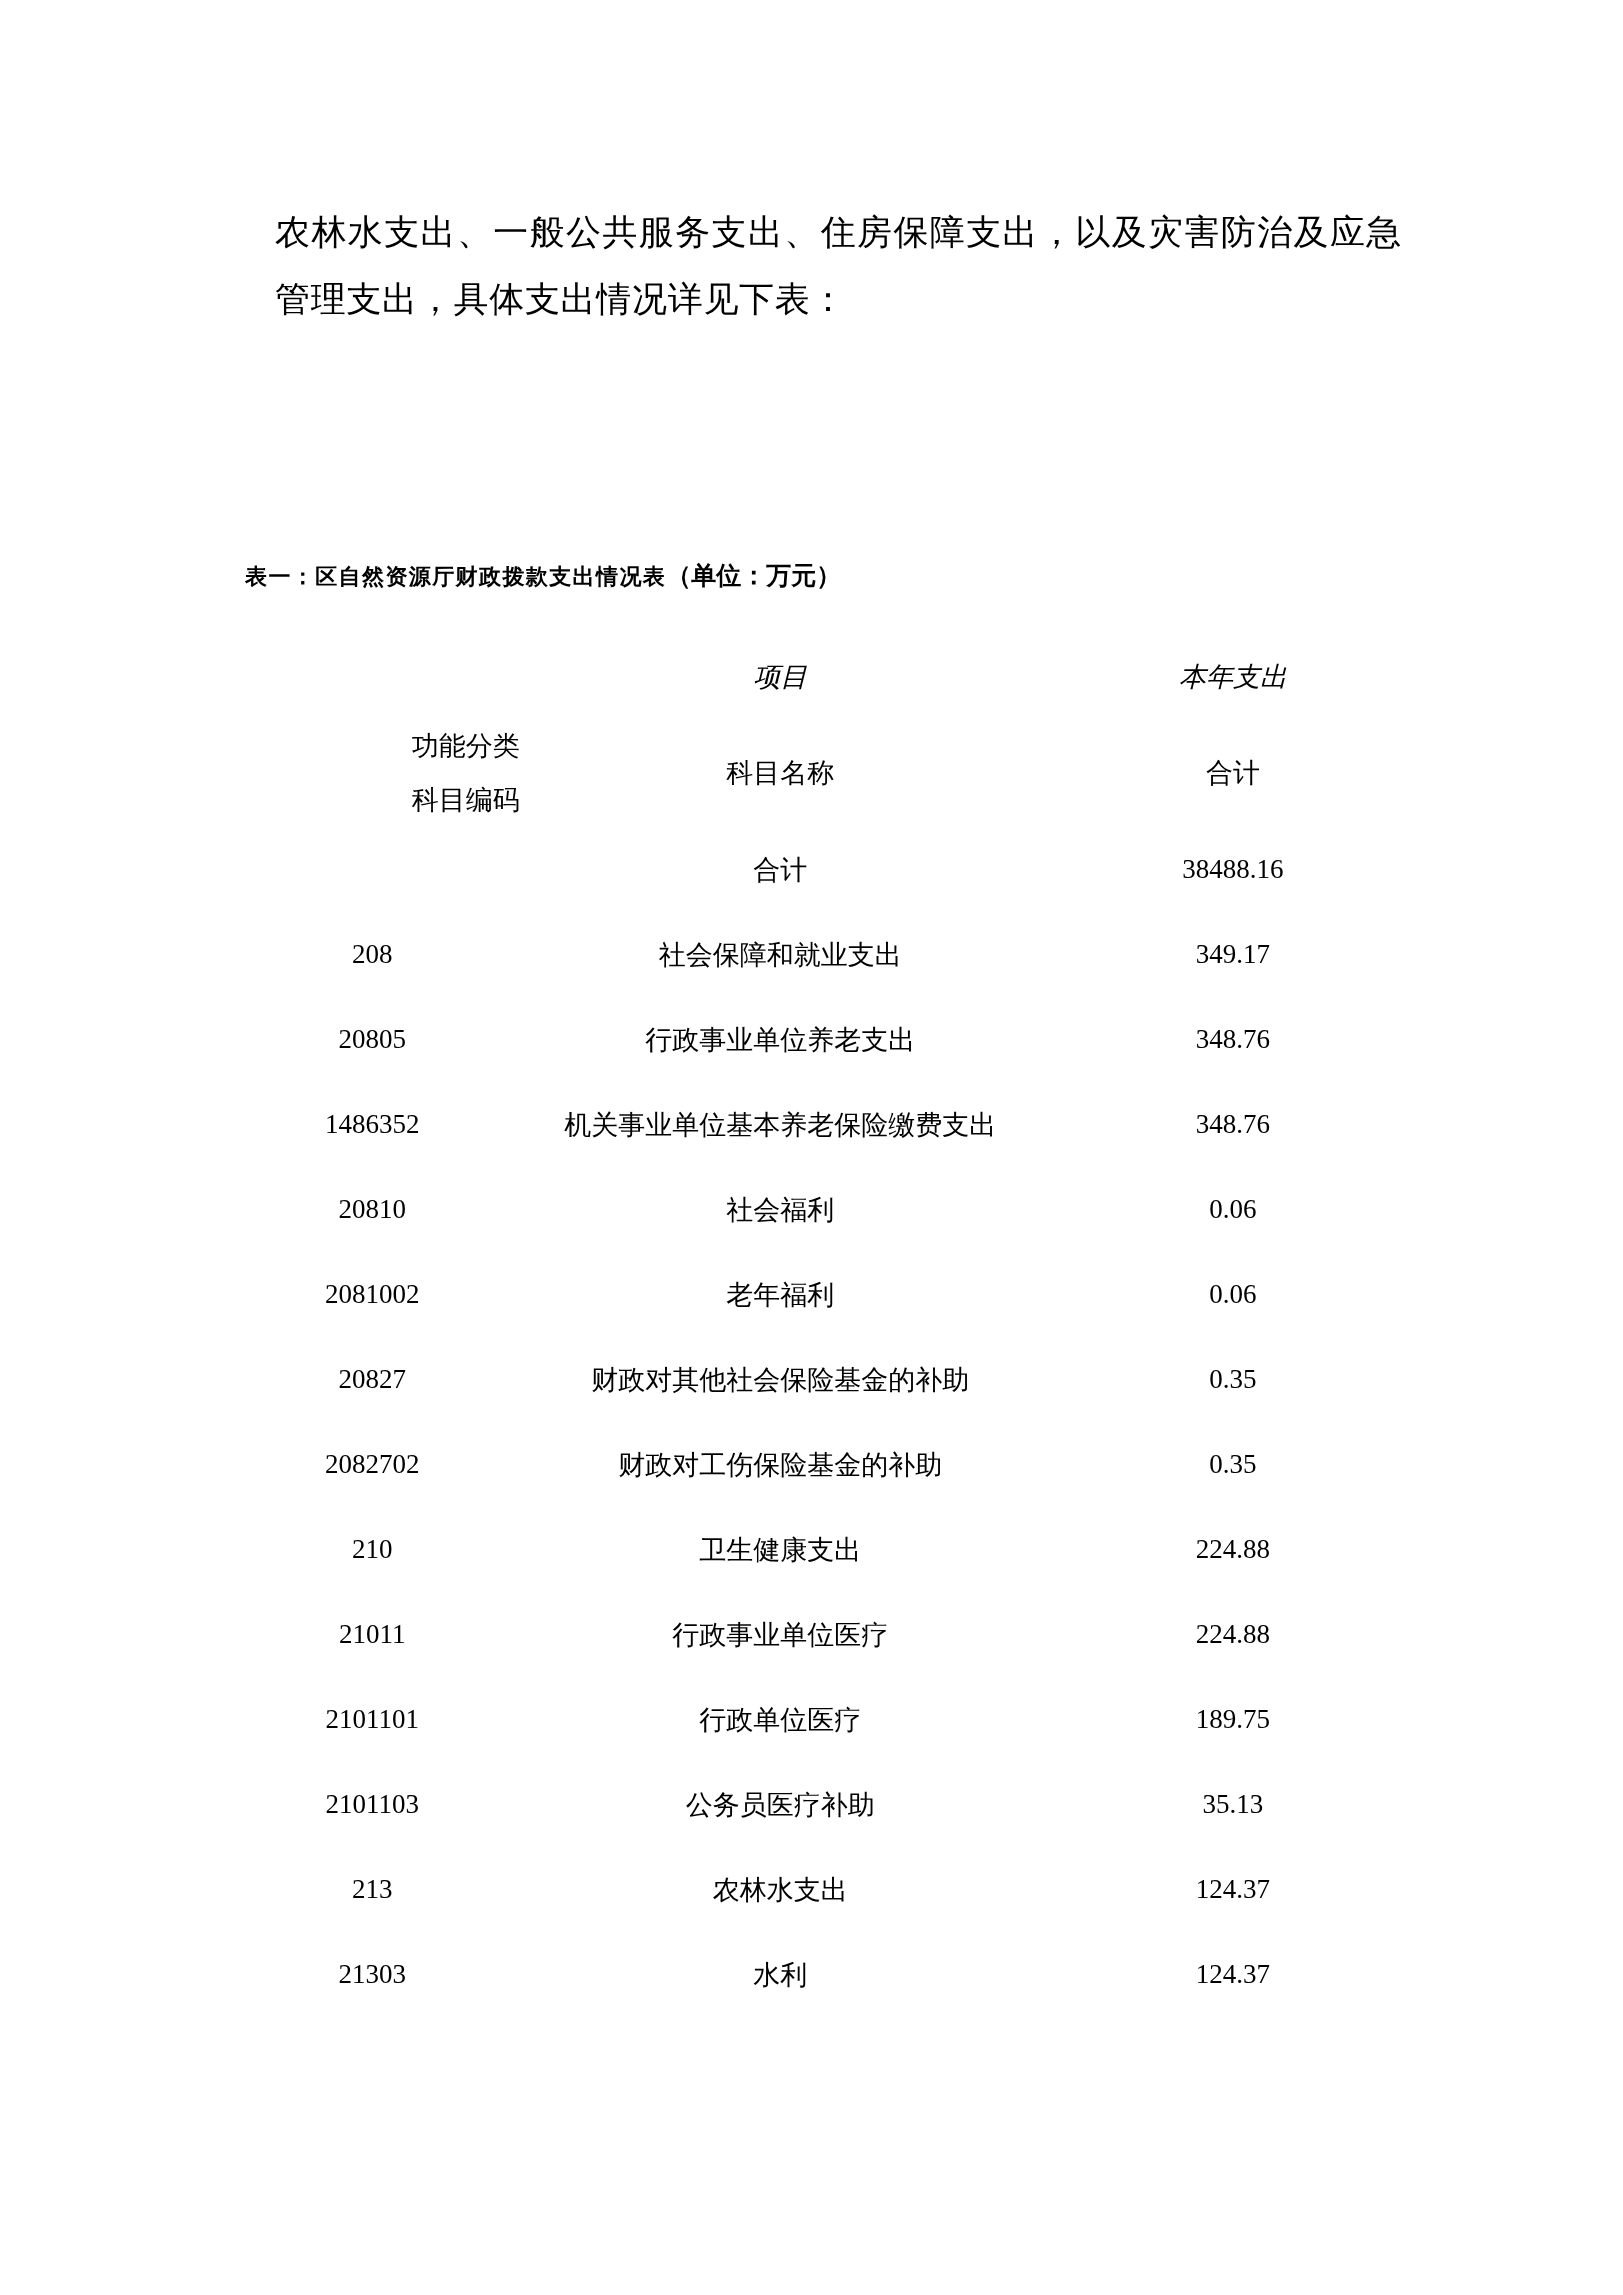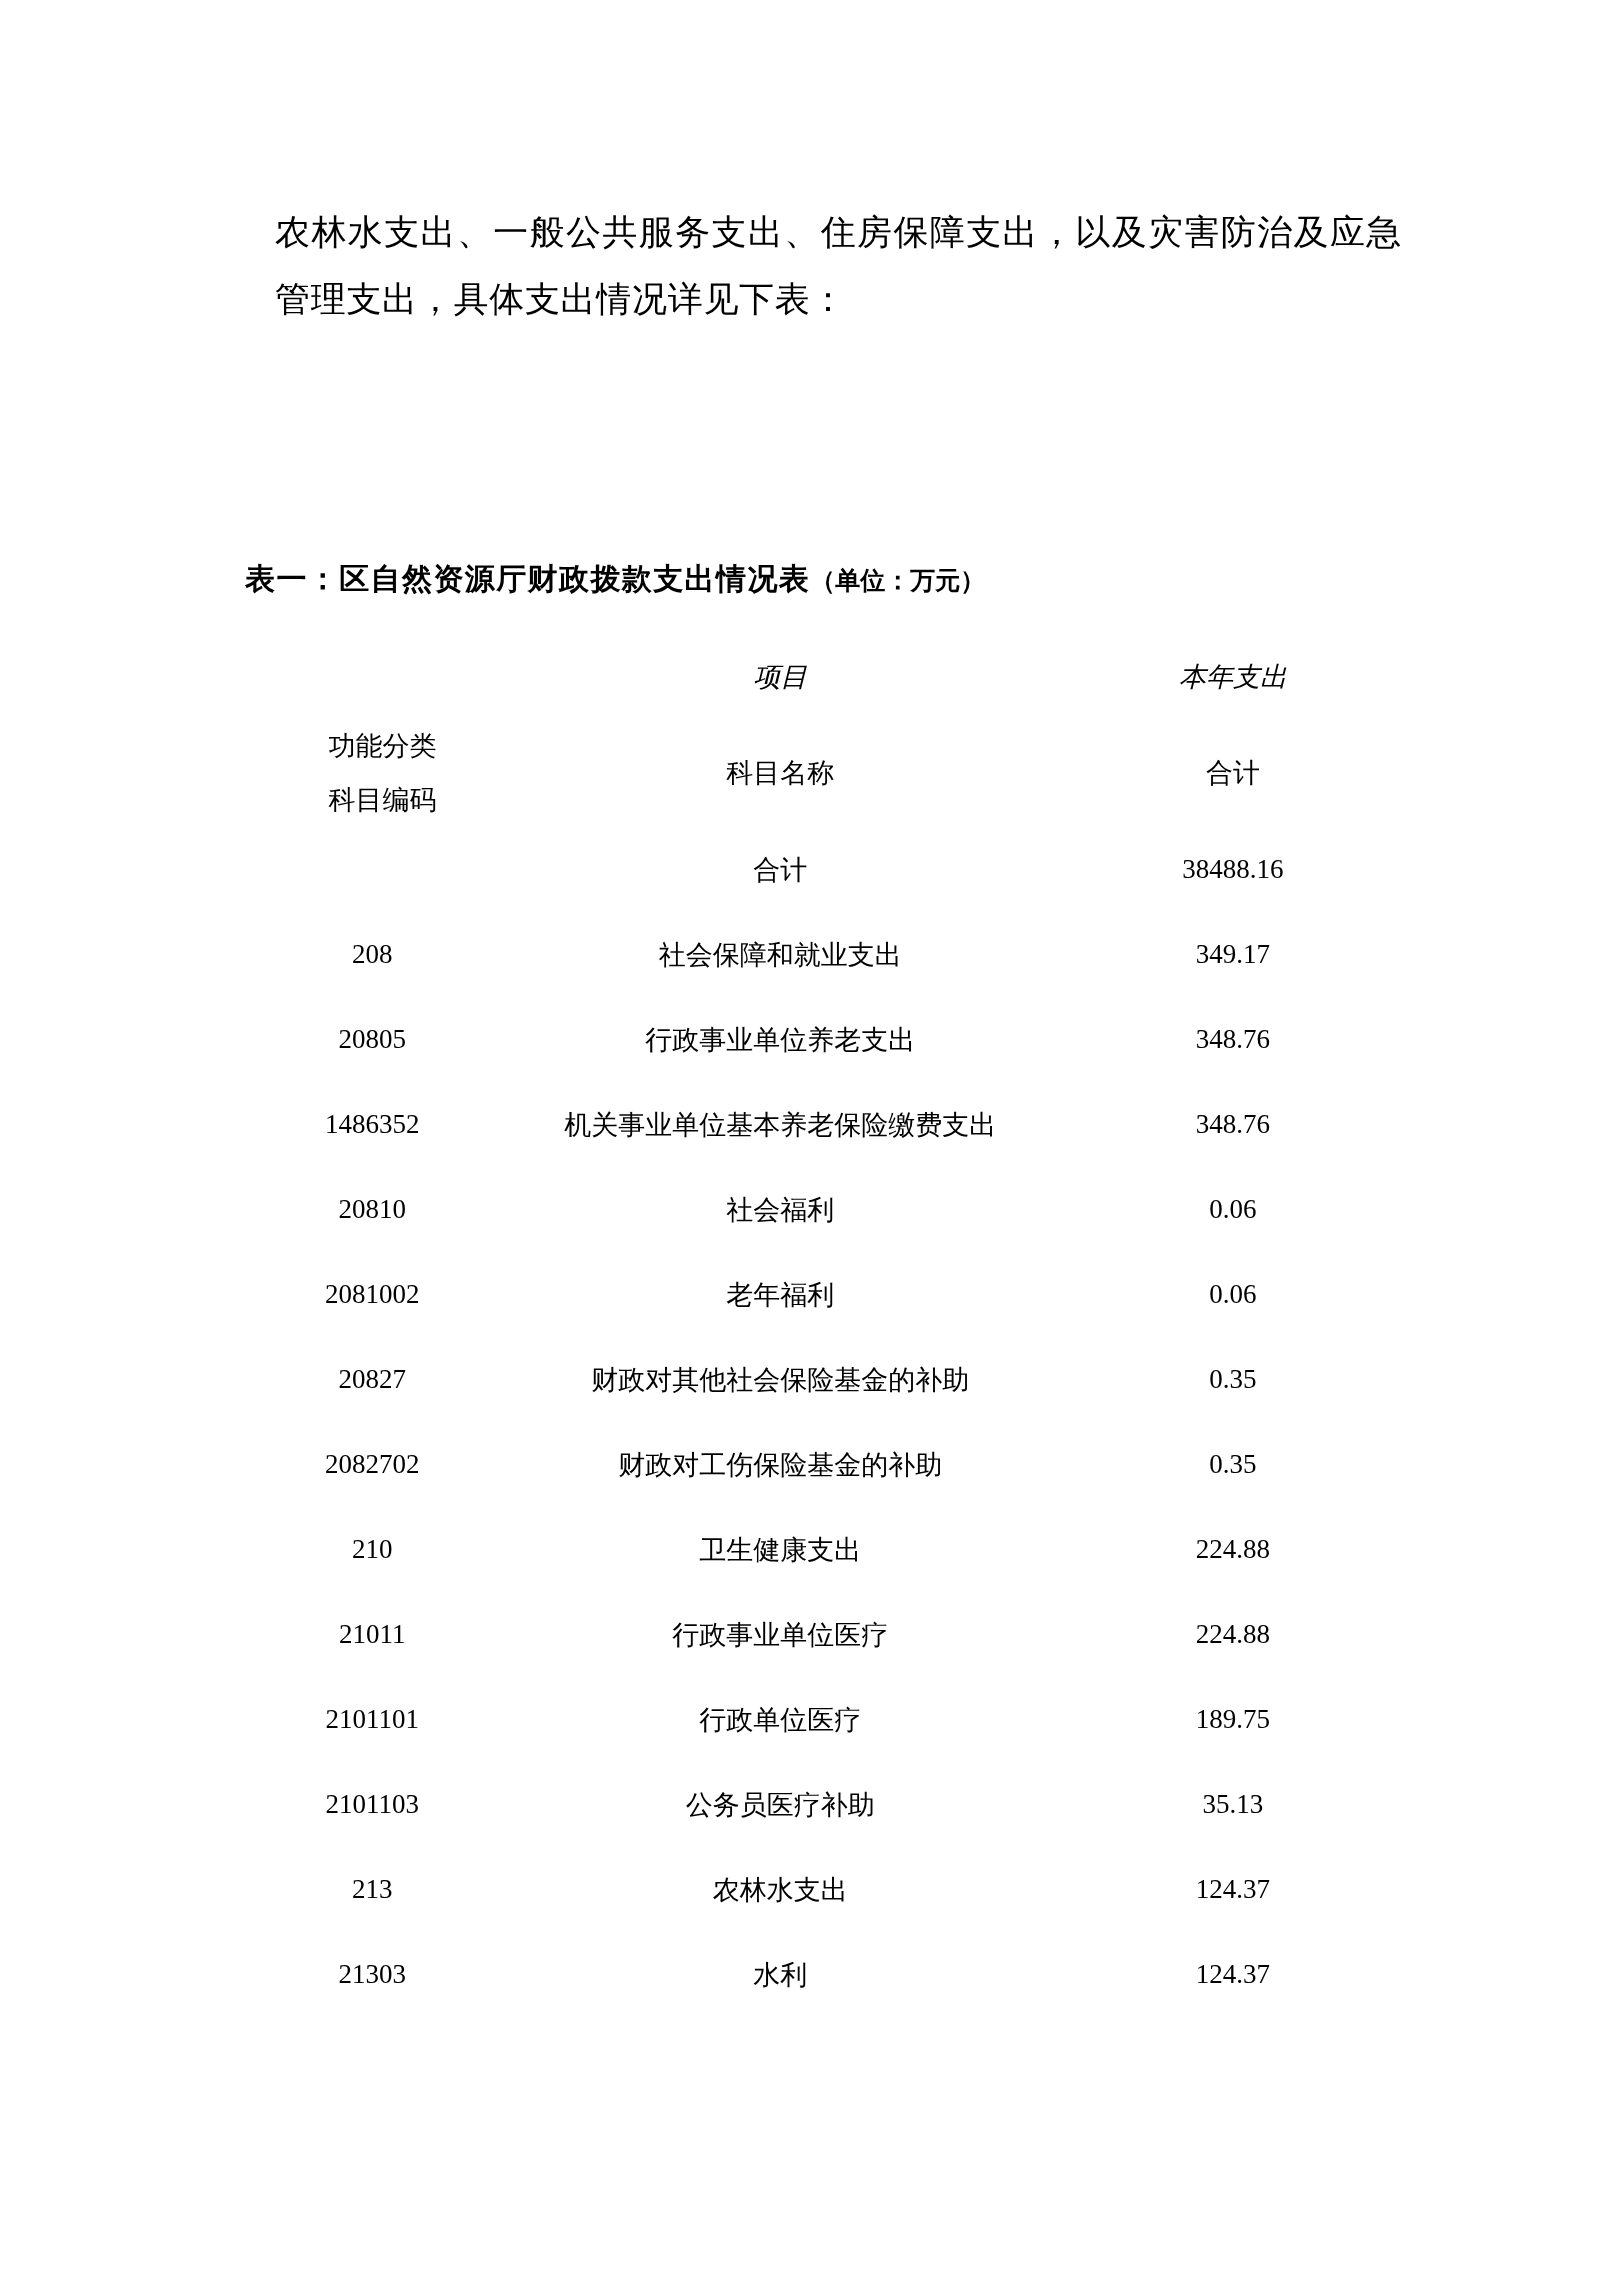--- a/index.html
+++ b/index.html
@@ -38,21 +38,21 @@
   }
   .table-title-row {
     position: absolute;
     left: 245px;
     top: 559px;
     width: 1173px;
     display: flex;
     align-items: baseline;
   }
   .table-title {
-    font-size: 30px;
+    font-size: 22px;
     font-weight: bold;
     letter-spacing: 1.4px;
     white-space: nowrap;
   }
   .table-unit {
     font-size: 25px;
     font-weight: bold;
     white-space: nowrap;
   }
   table.fin {
@@ -83,21 +83,21 @@
   .hdr-mid td {
     height: 150px;
     font-size: 27px;
   }
   .stack {
     display: flex;
     flex-direction: column;
     justify-content: center;
     line-height: 2.0;
   }
-  .stack span { display: block; text-align: center; padding-left: 20.5px;}
+  .stack span { display: block; text-align: right; padding-left: 20.5px;}
   .num { font-family: "Liberation Serif", serif; }
 </style>
 </head>
 <body>
 
 <div class="page">
 
   <div class="body-text">
     <p>农林水支出、一般公共服务支出、住房保障支出，以及灾害防治及应急管理支出，具体支出情况详见下表：</p>
   </div>

